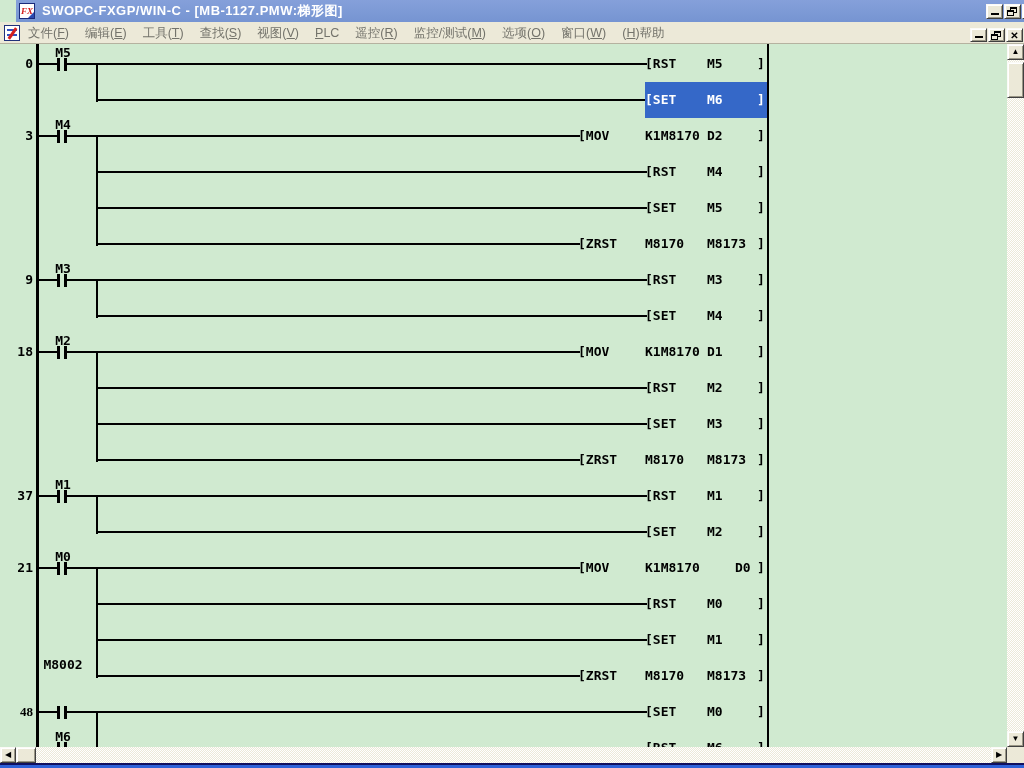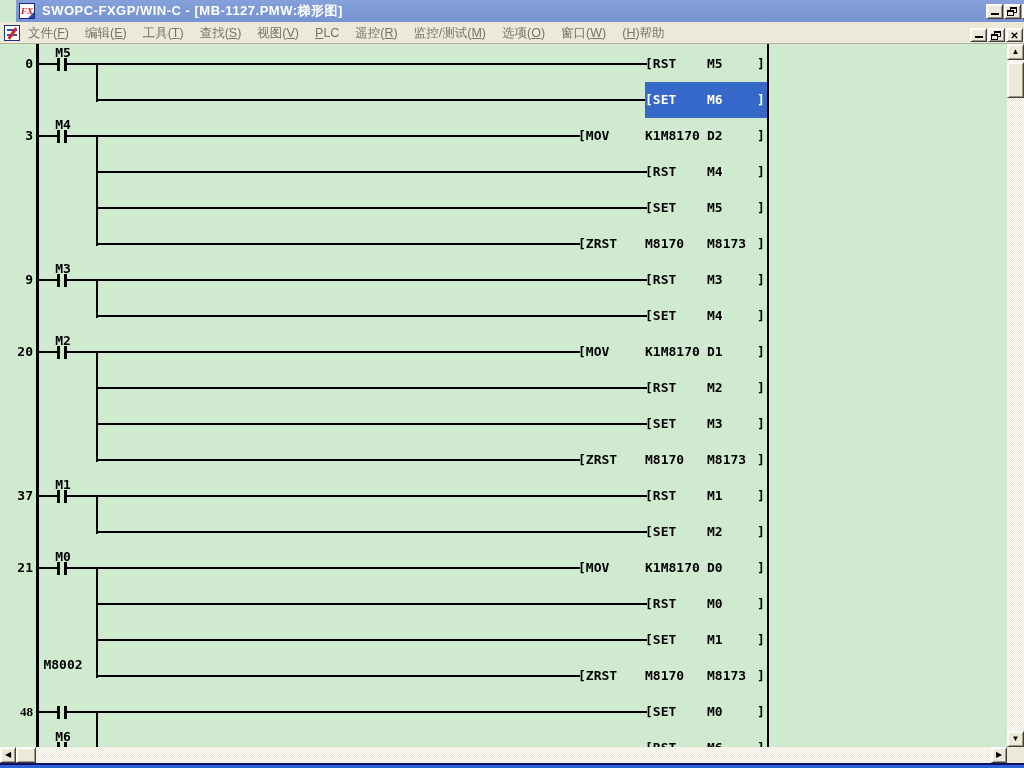--- a/index.html
+++ b/index.html
@@ -148,21 +148,21 @@
     <div class="wire" style="left: 39px; top: 235px; width: 18px;"></div>
     <div class="wire" style="left: 67px; top: 235px; width: 580px;"></div>
     <div class="lt" style="left: 645px; top: 229px;">[RST</div>
     <div class="lt" style="left: 707px; top: 229px;">M3</div>
     <div class="lt" style="left: 757px; top: 229px;">]</div>
     <div class="wire" style="left: 96px; top: 271px; width: 551px;"></div>
     <div class="lt" style="left: 645px; top: 265px;">[SET</div>
     <div class="lt" style="left: 707px; top: 265px;">M4</div>
     <div class="lt" style="left: 757px; top: 265px;">]</div>
     <div class="vline" style="left: 96px; top: 236px; height: 38px;"></div>
-    <div class="stepnum" style="top: 301px;">20</div>
+    <div class="stepnum" style="top: 301px;">18</div>
     <div class="clabel" style="left: 36px; top: 290px;">M2</div>
     <div class="cbar" style="left: 57px; top: 302px;"></div>
     <div class="cbar" style="left: 64px; top: 302px;"></div>
     <div class="wire" style="left: 39px; top: 307px; width: 18px;"></div>
     <div class="wire" style="left: 67px; top: 307px; width: 513px;"></div>
     <div class="lt" style="left: 578px; top: 301px;">[MOV</div>
     <div class="lt" style="left: 645px; top: 301px;">K1M8170</div>
     <div class="lt" style="left: 707px; top: 301px;">D1</div>
     <div class="lt" style="left: 757px; top: 301px;">]</div>
     <div class="wire" style="left: 96px; top: 343px; width: 551px;"></div>
@@ -194,21 +194,21 @@
     <div class="lt" style="left: 757px; top: 481px;">]</div>
     <div class="vline" style="left: 96px; top: 452px; height: 38px;"></div>
     <div class="stepnum" style="top: 517px;">21</div>
     <div class="clabel" style="left: 36px; top: 506px;">M0</div>
     <div class="cbar" style="left: 57px; top: 518px;"></div>
     <div class="cbar" style="left: 64px; top: 518px;"></div>
     <div class="wire" style="left: 39px; top: 523px; width: 18px;"></div>
     <div class="wire" style="left: 67px; top: 523px; width: 513px;"></div>
     <div class="lt" style="left: 578px; top: 517px;">[MOV</div>
     <div class="lt" style="left: 645px; top: 517px;">K1M8170</div>
-    <div class="lt" style="left: 707px; top: 517px;">D0</div>
+    <div class="lt" style="left: 735px; top: 517px;">D0</div>
     <div class="lt" style="left: 757px; top: 517px;">]</div>
     <div class="wire" style="left: 96px; top: 559px; width: 551px;"></div>
     <div class="lt" style="left: 645px; top: 553px;">[RST</div>
     <div class="lt" style="left: 707px; top: 553px;">M0</div>
     <div class="lt" style="left: 757px; top: 553px;">]</div>
     <div class="wire" style="left: 96px; top: 595px; width: 551px;"></div>
     <div class="lt" style="left: 645px; top: 589px;">[SET</div>
     <div class="lt" style="left: 707px; top: 589px;">M1</div>
     <div class="lt" style="left: 757px; top: 589px;">]</div>
     <div class="wire" style="left: 96px; top: 631px; width: 484px;"></div>

